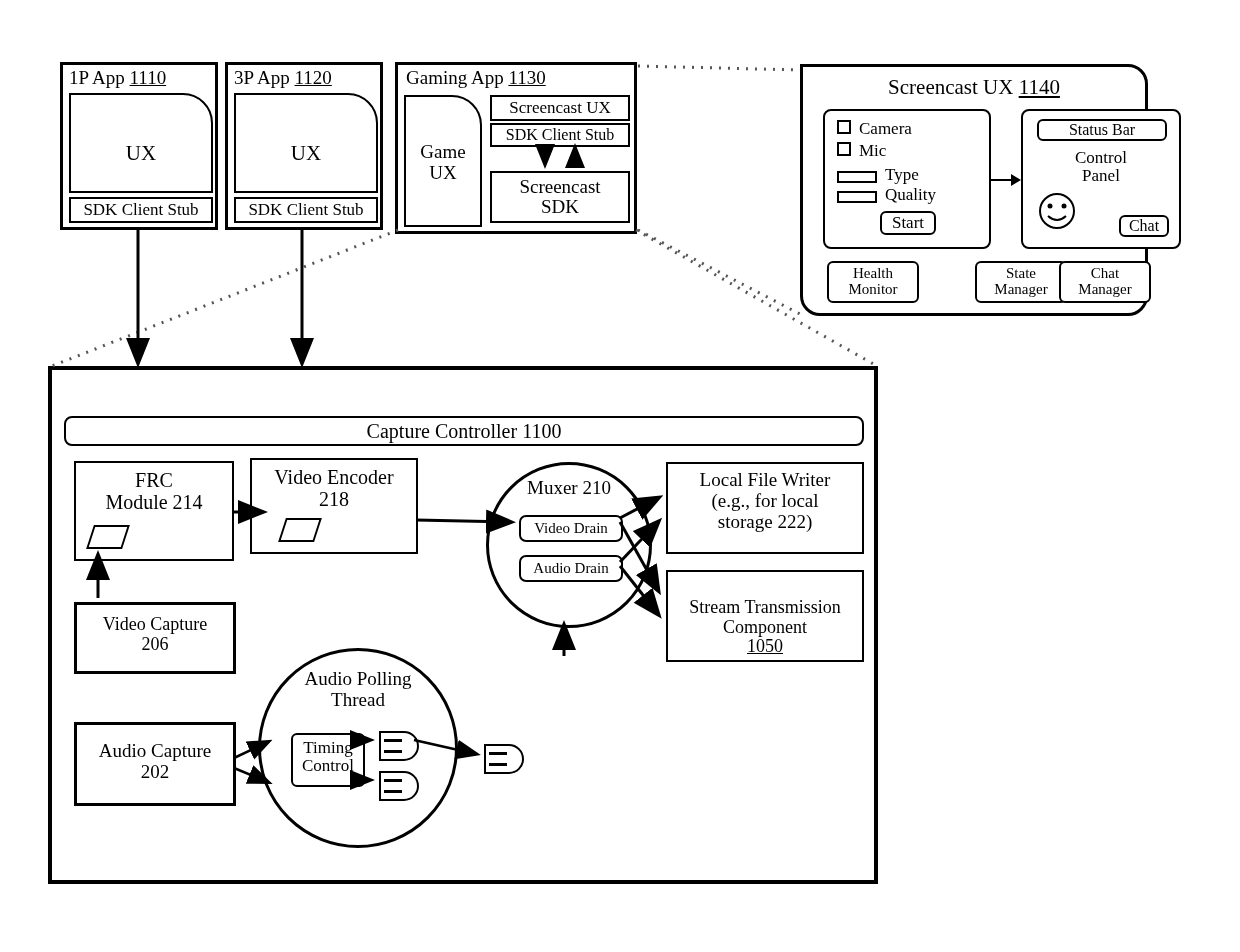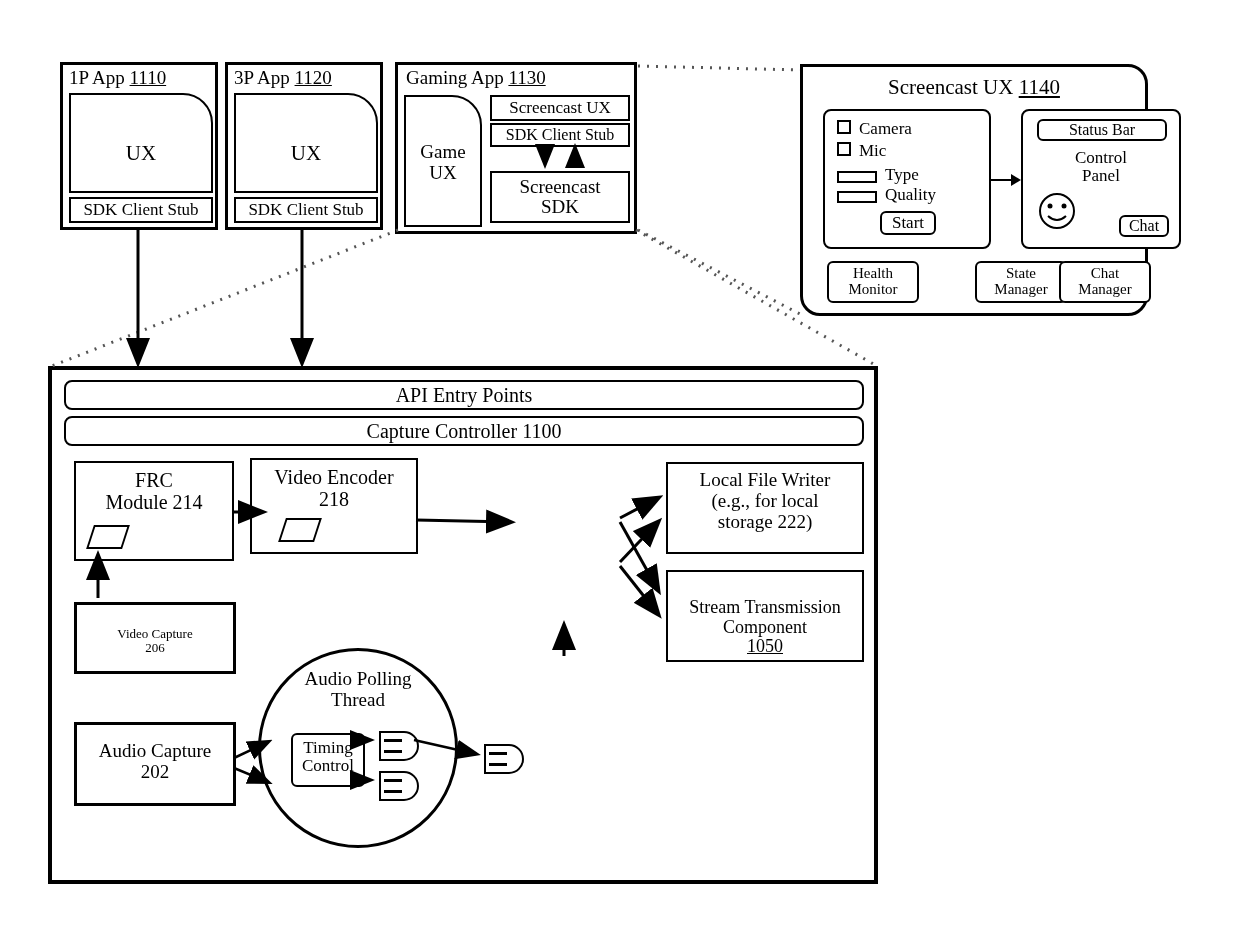--- a/index.html
+++ b/index.html
@@ -102,60 +102,62 @@
 
   <div class="mini-btn" style="left:24px; top:194px; width:92px; height:42px; font-size:15px; white-space:pre-line; line-height:1.05; padding-top:3px;"><span>Health
 Monitor</span></div>
   <div class="mini-btn" style="left:140px; top:194px; width:92px; height:42px; font-size:15px; white-space:pre-line; line-height:1.05; padding-top:3px;margin-left:32px;"><span>State
 Manager</span></div>
   <div class="mini-btn" style="left:256px; top:194px; width:92px; height:42px; font-size:15px; white-space:pre-line; line-height:1.05; padding-top:3px;"><span>Chat
 Manager</span></div>
 </div>
 
 <div class="box" style="left:48px; top:366px; width:830px; height:518px; border-width:4px;">
-  <div class="box rounded" style="left:12px; top:10px; width:800px; height:30px;">
-    <div class="label" style="font-size:20px; padding-top:2px;">API Entry Points</div>
-  </div>
   <div class="box rounded" style="left:12px; top:46px; width:800px; height:30px;">
     <div class="label" style="font-size:20px; padding-top:2px;">Capture Controller 1100</div>
   </div>
 
   <div class="box" style="left:22px; top:91px; width:160px; height:100px;">
     <div class="label" style="padding-top:6px; font-size:20px; white-space:pre-line; line-height:1.1;">FRC
 Module 214</div>
     <div class="parallelogram" style="left:14px; top:62px;"></div>
   </div>
 
   <div class="box" style="left:198px; top:88px; width:168px; height:96px;">
     <div class="label" style="padding-top:6px; font-size:20px; white-space:pre-line; line-height:1.1;">Video Encoder
 218</div>
     <div class="parallelogram" style="left:30px; top:58px;"></div>
   </div>
 
   <div class="box heavy" style="left:22px; top:232px; width:162px; height:72px;">
-    <div class="label" style="padding-top:22px; font-size:13px; white-space:pre-line; line-height:1.1;">Video Capture
+    <div class="label" style="padding-top:10px; font-size:18px; white-space:pre-line; line-height:1.1;">Video Capture
 206</div>
   </div>
 
   <div class="box heavy" style="left:22px; top:352px; width:162px; height:84px;">
     <div class="label" style="padding-top:16px; font-size:19px; white-space:pre-line; line-height:1.1;">Audio Capture
 202</div>
   </div>
 
   <div class="circle" style="left:206px; top:278px; width:200px; height:200px;">
     <div class="label" style="padding-top:18px; font-size:19px; white-space:pre-line; line-height:1.1;">Audio Polling
 Thread</div>
     <div class="mini-btn" style="left:30px; top:82px; width:74px; height:54px; font-size:17px; white-space:pre-line; line-height:1.05; padding-top:4px;"><span>Timing
 Control</span></div>
     <div class="and-gate" style="left:118px; top:80px;"></div>
     <div class="and-gate" style="left:118px; top:120px;"></div>
   </div>
 
   <div class="and-gate" style="position:absolute; left:432px; top:374px;"></div>
 
+  <div class="circle" style="left:434px; top:92px; width:166px; height:166px;">
+    <div class="label" style="padding-top:12px; font-size:19px;">Muxer 210</div>
+    <div class="pill" style="left:30px; top:50px; width:104px;"><span>Video Drain</span></div>
+    <div class="pill" style="left:30px; top:90px; width:104px;"><span>Audio Drain</span></div>
+  </div>
 
 
   <div class="box" style="left:614px; top:92px; width:198px; height:92px;">
     <div class="label" style="padding-top:6px; font-size:19px; white-space:pre-line; line-height:1.1;">Local File Writer
 (e.g., for local
 storage 222)</div>
   </div>
 
   <div class="box" style="left:614px; top:200px; width:198px; height:92px;">
     <div class="label" style="padding-top:6px; font-size:18px; white-space:pre-line; line-height:1.1;">

